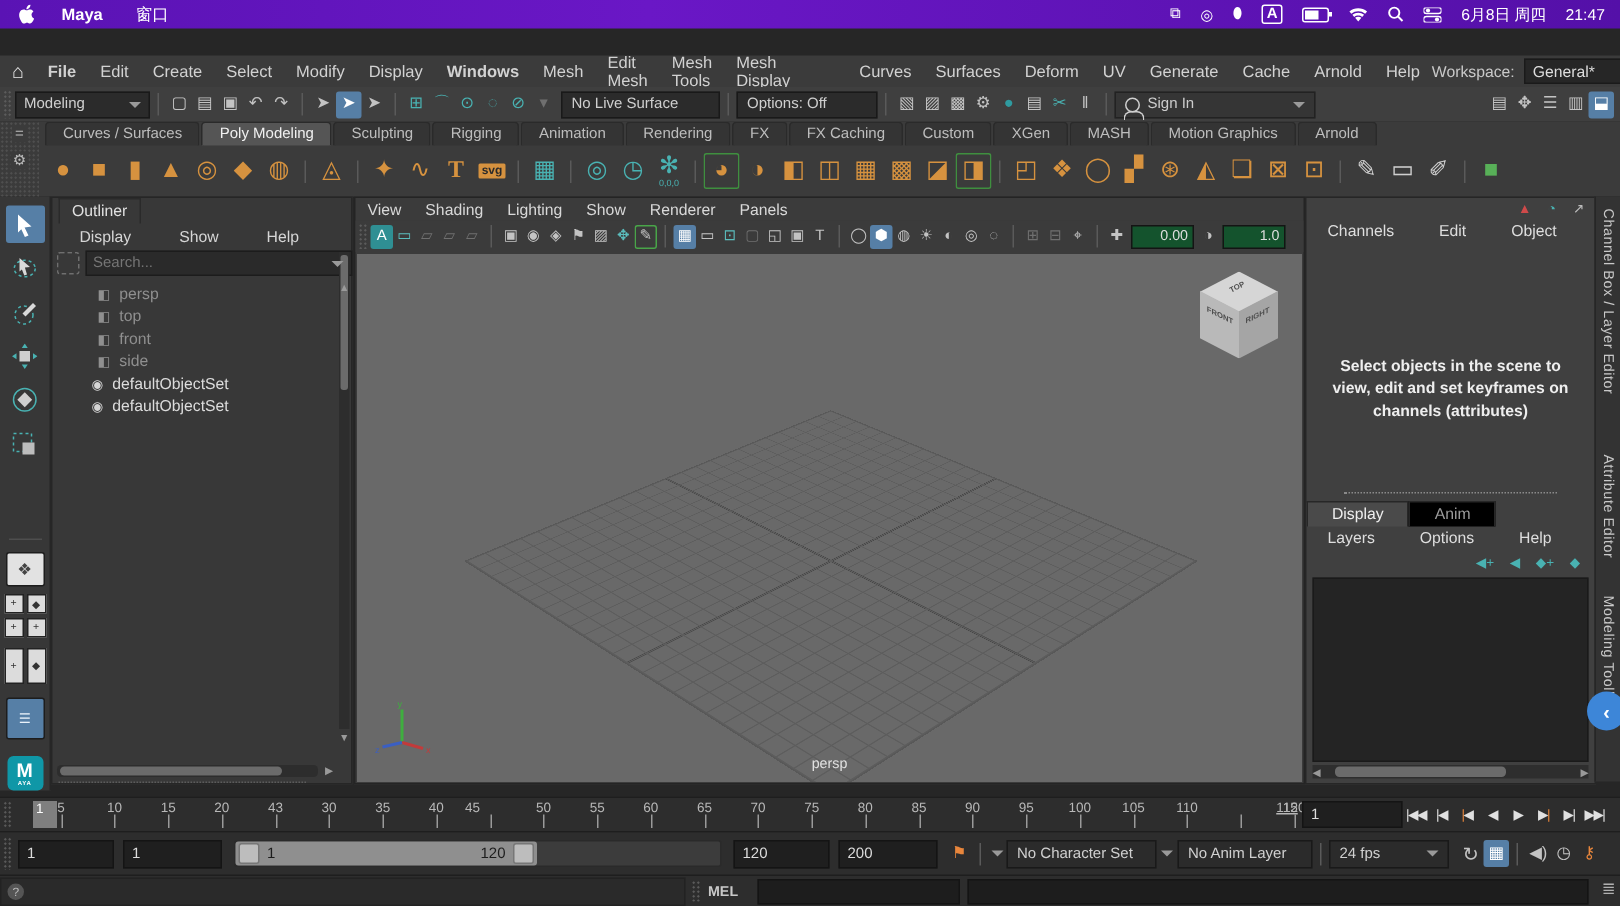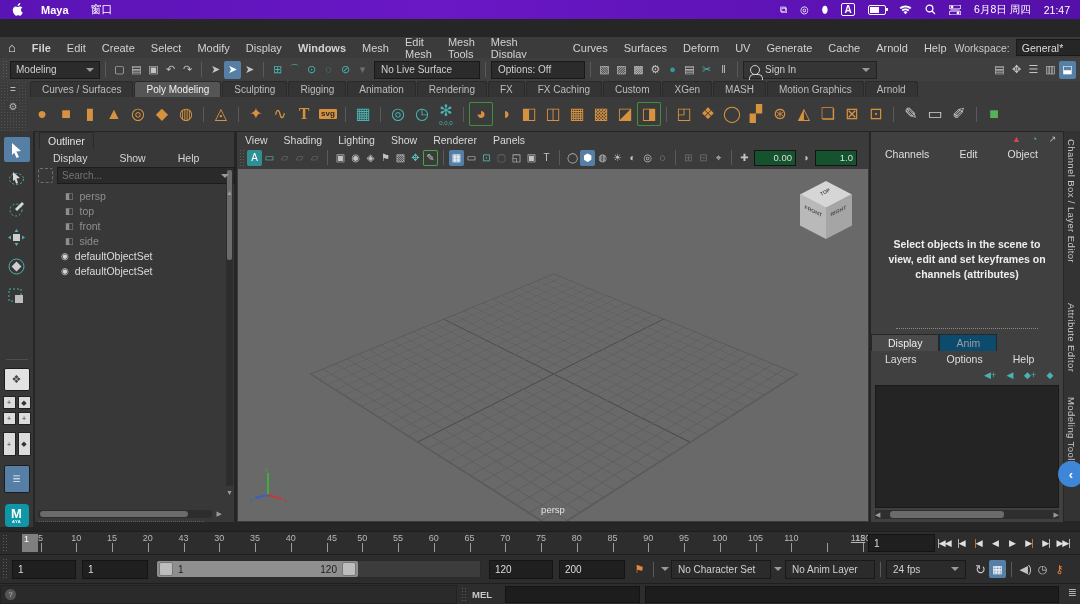--- a/index.html
+++ b/index.html
@@ -107,21 +107,21 @@
   .fright{left:26px;top:13px;width:26px;height:45px;background:#a5a5a5;clip-path:polygon(0 30%,100% 0,100% 70%,0 100%);}
   .flabel{position:absolute;font-size:6px;color:#4e4e4e;font-weight:bold;transform-origin:center;}
   
   .rpanel{position:absolute;left:870px;top:0;width:192px;height:390px;background:#404040;border:1px solid #262626;}
   .rp-icons{position:absolute;right:4px;top:1px;display:flex;gap:5px;}
   .rp-icons .ic{min-width:13px;height:13px;font-size:9px;}
   .rp-menus{position:absolute;left:6px;top:16px;display:flex;gap:14px;font-size:10.5px;color:#dedede;}
   .rp-msg{position:absolute;left:10px;right:10px;top:105px;text-align:center;font-size:10.5px;font-weight:bold;color:#eee;line-height:1.45;}
   .rp-dots{position:absolute;left:25px;right:25px;top:196px;border-bottom:1px dotted #8a8a8a;}
   .le-tabs{position:absolute;left:0;top:202px;width:100%;height:17px;display:flex;align-items:flex-end;font-size:10.5px;}
-  .le-tab{padding:2px 16px;background:#0c4a6e;border:1px solid #272727;border-bottom:none;color:#9c9c9c;}
+  .le-tab{padding:2px 16px;background:#000000;border:1px solid #272727;border-bottom:none;color:#9c9c9c;}
   .le-tab.active{background:#4a4a4a;color:#eee;}
   .le-menus{position:absolute;left:6px;top:221px;display:flex;gap:14px;font-size:10.5px;color:#dedede;}
   .le-icons{position:absolute;right:6px;top:237px;display:flex;gap:6px;}
   .le-icons .ic{min-width:14px;height:13px;font-size:9px;color:#49b2b2;}
   .le-list{position:absolute;left:4px;right:4px;top:253px;bottom:14px;background:#242424;border:1px solid #1a1a1a;}
   .le-h{position:absolute;left:4px;right:4px;bottom:3px;height:9px;background:#2e2e2e;display:flex;align-items:center;}
   .le-h .thumb{margin-left:10px;width:62%;height:7px;background:#6b6b6b;border-radius:3px;}
   .le-h .ar{font-size:7px;color:#999;}
   
   .sidetabs{position:absolute;left:1063px;top:0;width:17px;height:390px;background:#333;border-left:1px solid #262626;}
@@ -805,21 +805,21 @@
           <span class="tick-label" style="left: 137.85px;">20</span>
           <span class="tick-line" style="left: 137.85px;"></span>
           <span class="tick-label" style="left: 173.6px;">43</span>
           <span class="tick-line" style="left: 173.6px;"></span>
           <span class="tick-label" style="left: 209.35px;">30</span>
           <span class="tick-line" style="left: 209.35px;"></span>
           <span class="tick-label" style="left: 245.1px;">35</span>
           <span class="tick-line" style="left: 245.1px;"></span>
           <span class="tick-label" style="left: 280.85px;">40</span>
           <span class="tick-line" style="left: 280.85px;"></span>
-          <span class="tick-label" style="left: 322px; text-align: center;">45</span>
+          <span class="tick-label" style="left: 305px; text-align: center;">45</span>
           <span class="tick-line" style="left: 316.6px;"></span>
           <span class="tick-label" style="left: 352.35px;">50</span>
           <span class="tick-line" style="left: 352.35px;"></span>
           <span class="tick-label" style="left: 388.1px;">55</span>
           <span class="tick-line" style="left: 388.1px;"></span>
           <span class="tick-label" style="left: 423.85px;">60</span>
           <span class="tick-line" style="left: 423.85px;"></span>
           <span class="tick-label" style="left: 459.6px;">65</span>
           <span class="tick-line" style="left: 459.6px;"></span>
           <span class="tick-label" style="left: 495.35px;">70</span>

